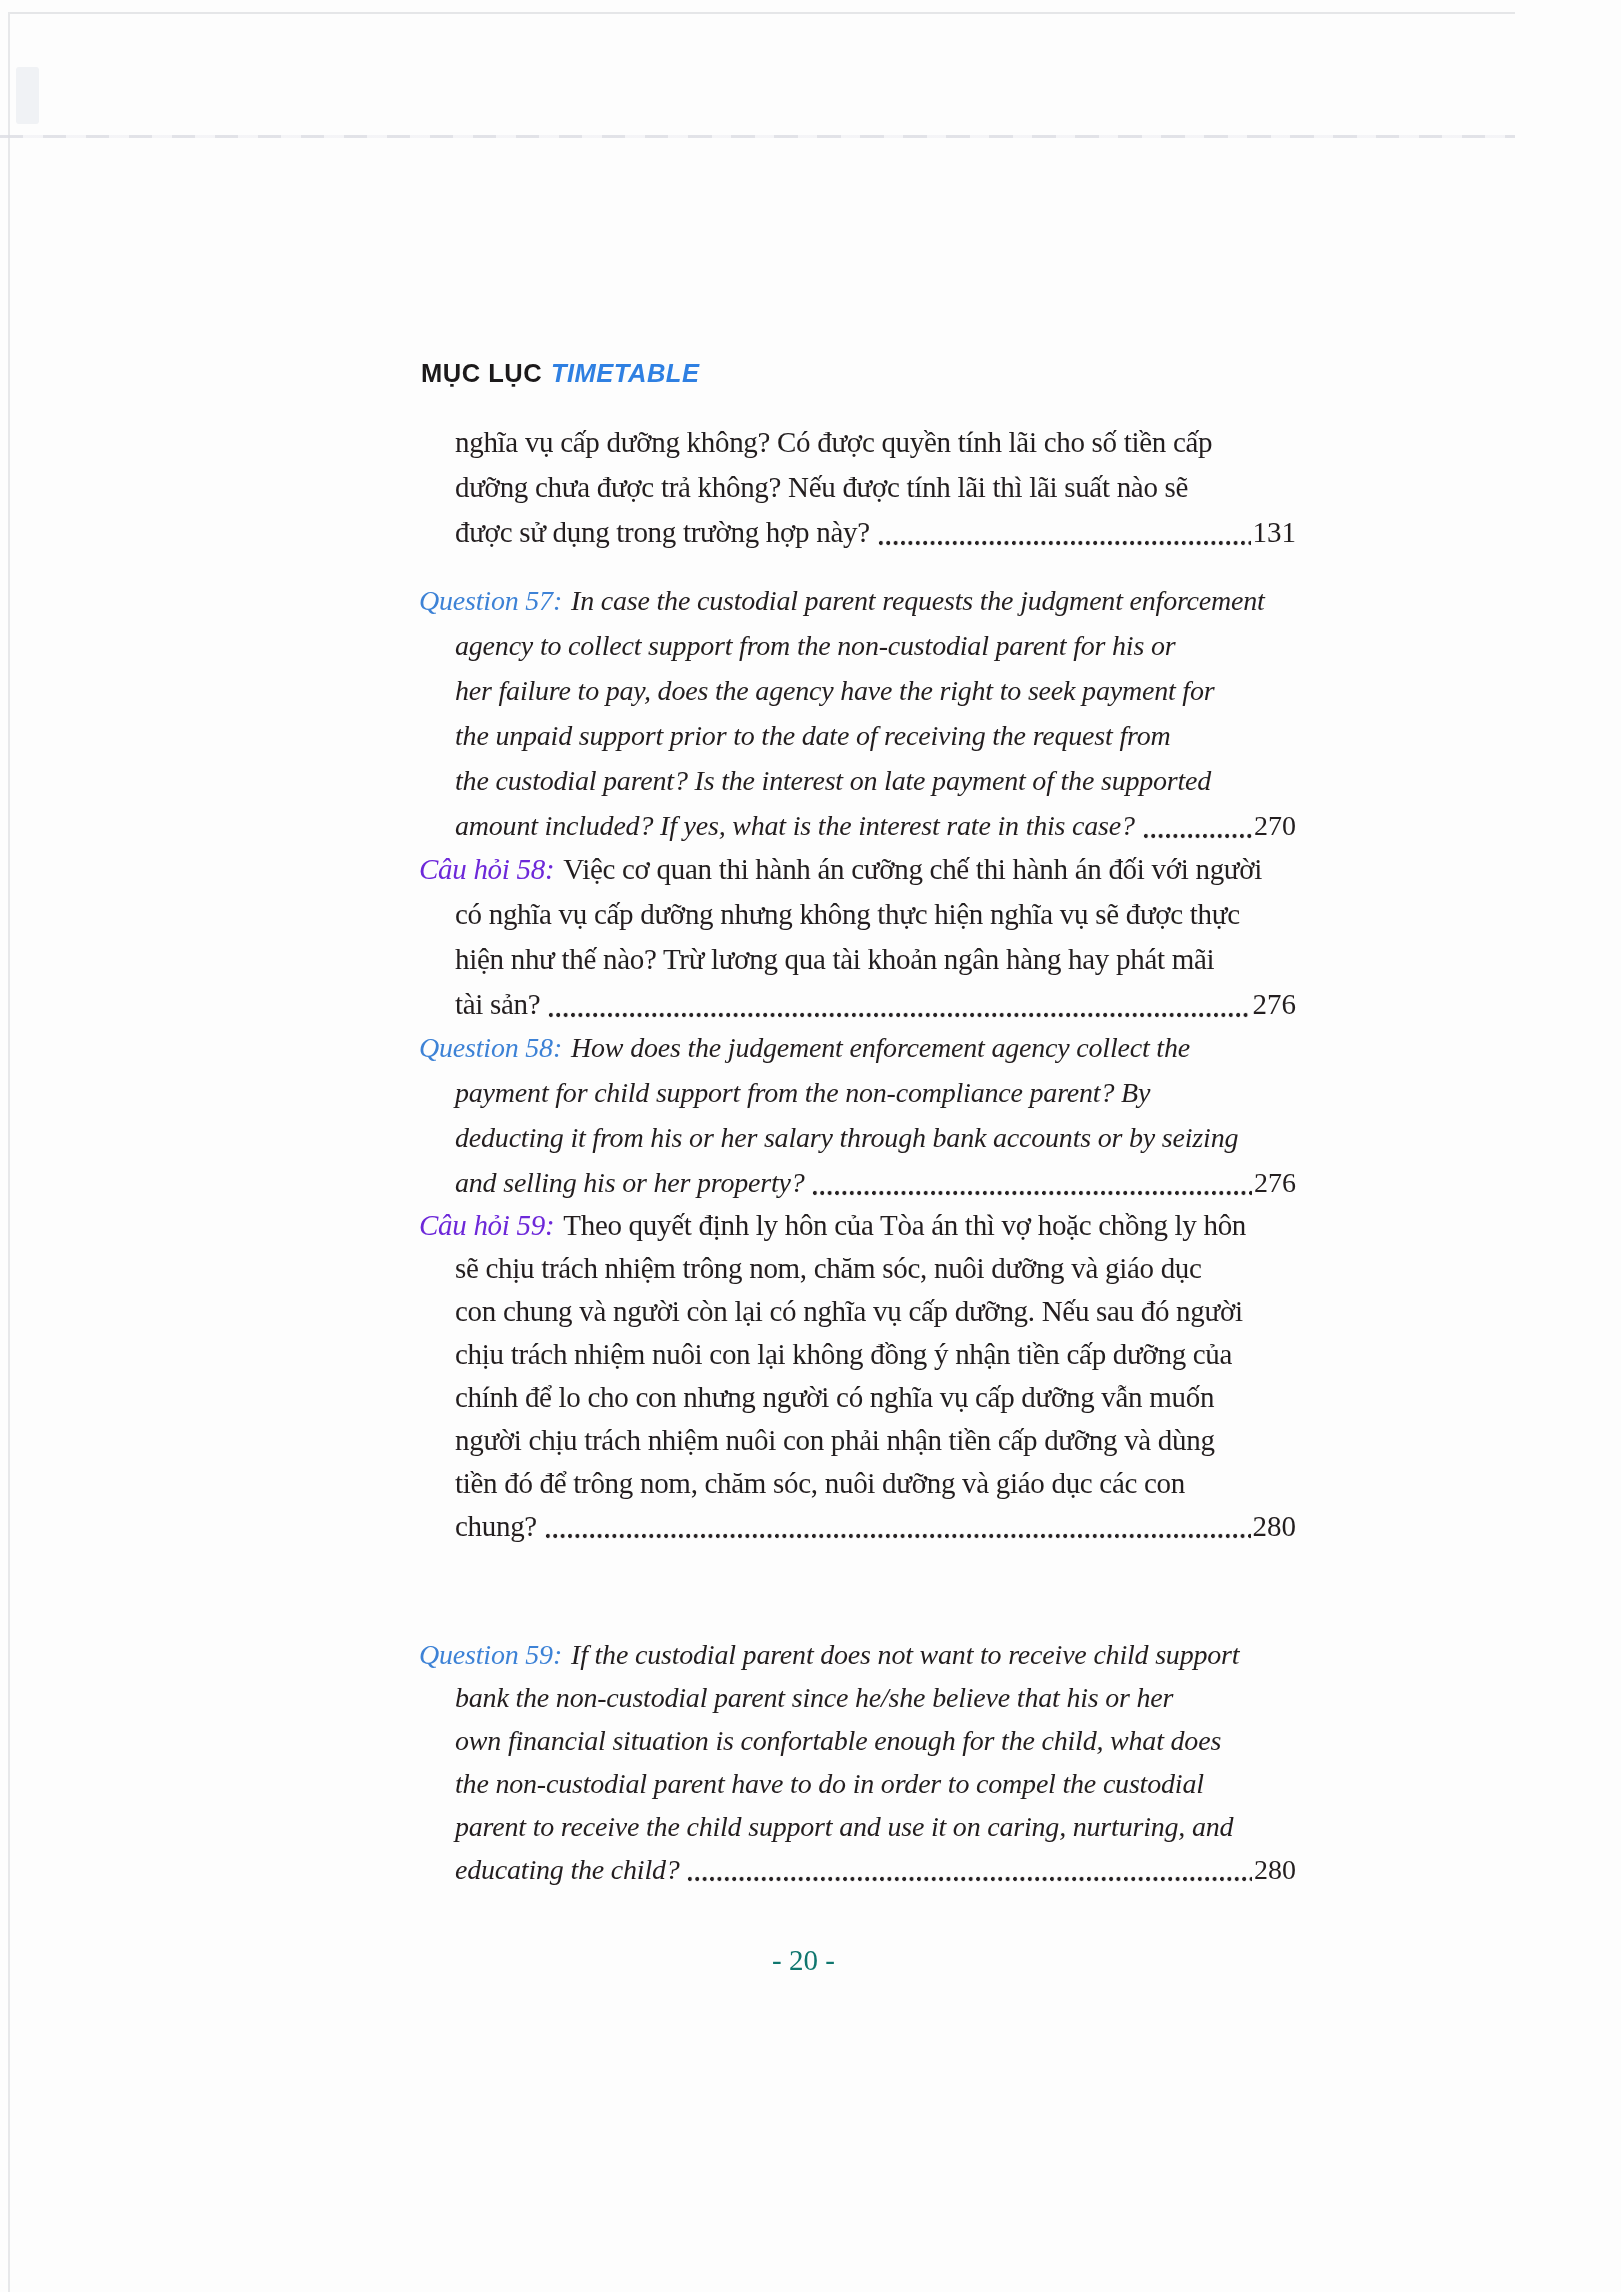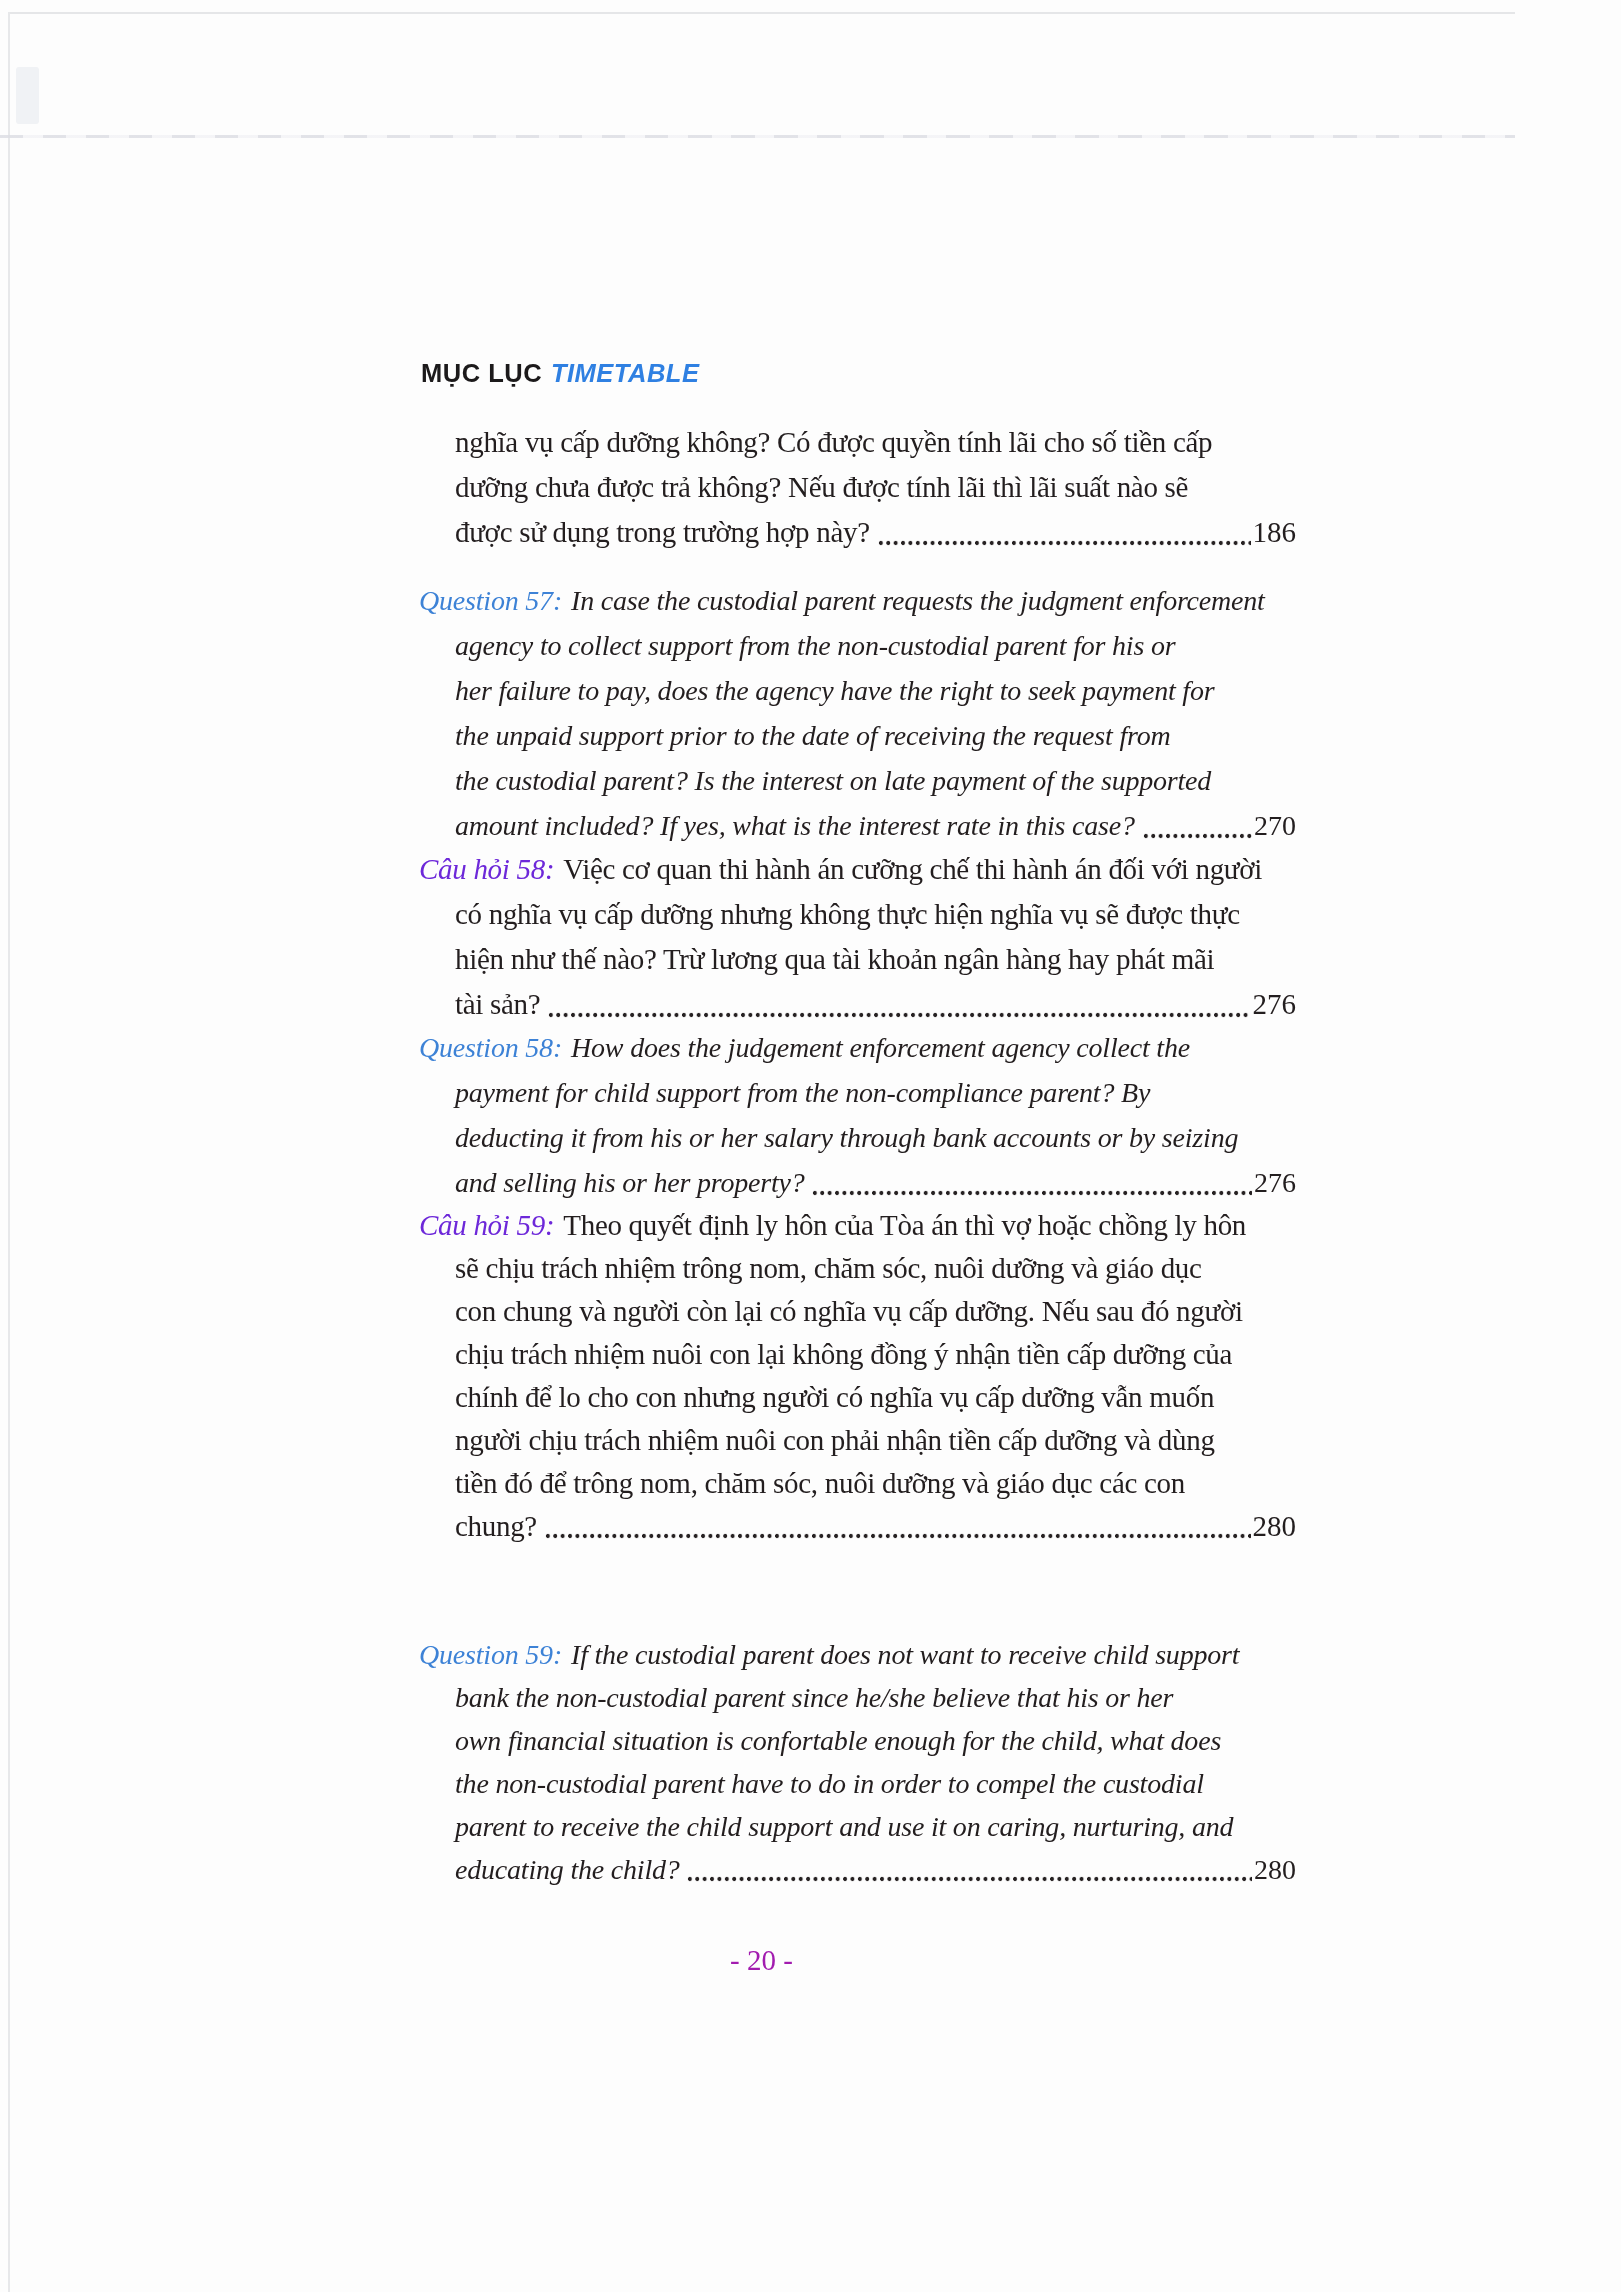--- a/index.html
+++ b/index.html
@@ -59,21 +59,21 @@
     margin: 0 2px 8.8px 7.8px;
     background-image: radial-gradient(circle at 2.9px 2.9px, #262122 1.8px, rgba(0,0,0,0) 2.3px);
     background-size: 7.4px 5.9px;
     background-repeat: repeat-x;
     background-position: left bottom;
   }
   .pg { flex: 0 0 auto; font-style: normal; letter-spacing: 0; }
   
   .footer {
     position: absolute; left: 730px; top: 1941px; width: 147px;
-    text-align: left; font-size: 29px; line-height: 39px; color: #a21caf;
+    text-align: center; font-size: 29px; line-height: 39px; color: #0f766e;
   }
 </style>
 </head>
 <body>
 
 <div class="page">
 
   <div class="scan-top-edge"></div>
   <div class="scan-left-edge"></div>
   <div class="scan-corner-smudge"></div>
@@ -82,21 +82,21 @@
   <div class="header">
     <span class="title-vi">MỤC LỤC</span><span class="title-en">TIMETABLE</span>
   </div>
 
   <div class="entry vi lh46" style="top:420px">
     <div class="line cont txt">nghĩa vụ cấp dưỡng không? Có được quyền tính lãi cho số tiền cấp</div>
     <div class="line cont txt">dưỡng chưa được trả không? Nếu được tính lãi thì lãi suất nào sẽ</div>
     <div class="line cont lastline">
       <span class="txt">được sử dụng trong trường hợp này?</span>
       <span class="dots"></span>
-      <span class="pg">186</span>
+      <span class="pg">131</span>
     </div>
   </div>
 
   <div class="entry en lh46" style="top:578px">
     <div class="line first">
       <span class="label label-en">Question 57:</span><span class="txt">In case the custodial parent requests the judgment enforcement</span>
     </div>
     <div class="line cont txt">agency to collect support from the non-custodial parent for his or</div>
     <div class="line cont txt">her failure to pay, does the agency have the right to seek payment for</div>
     <div class="line cont txt">the unpaid support prior to the date of receiving the request from</div>

